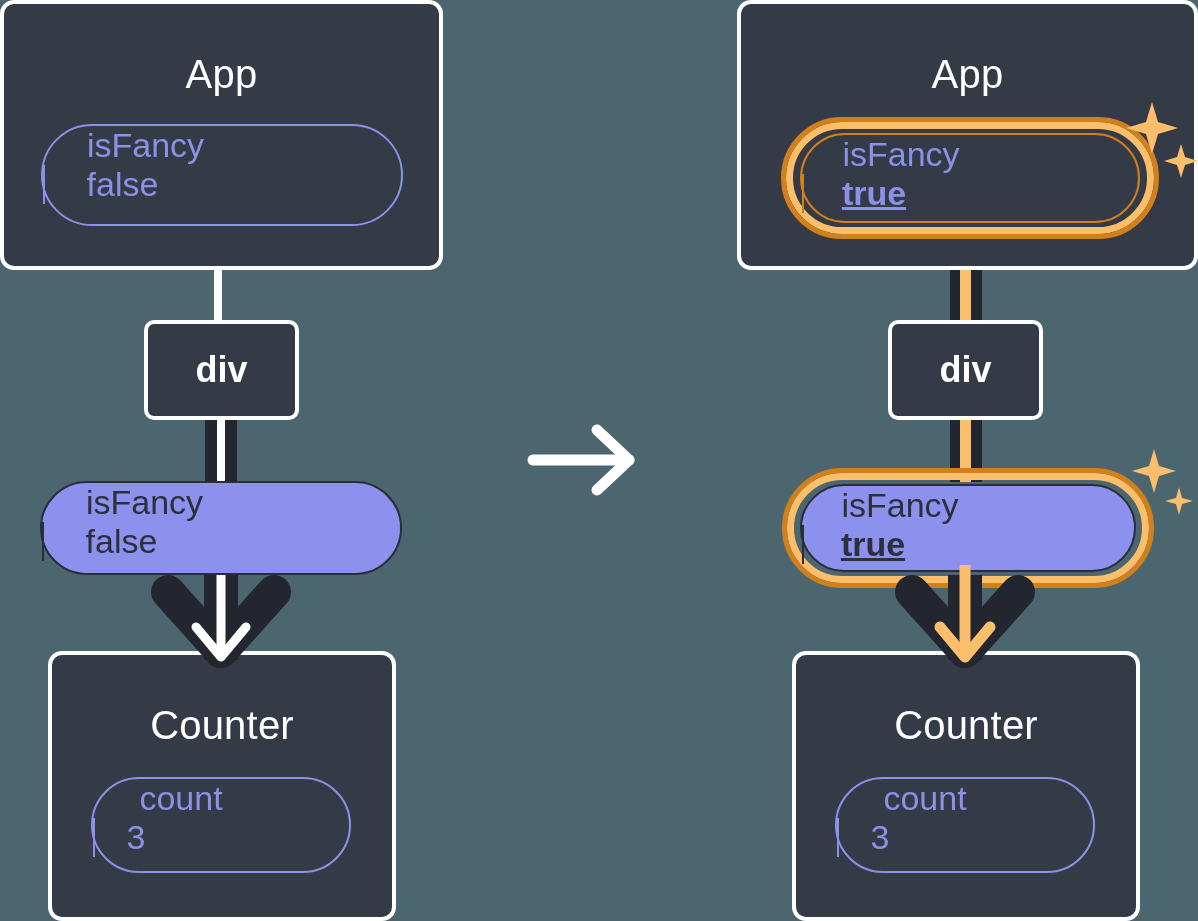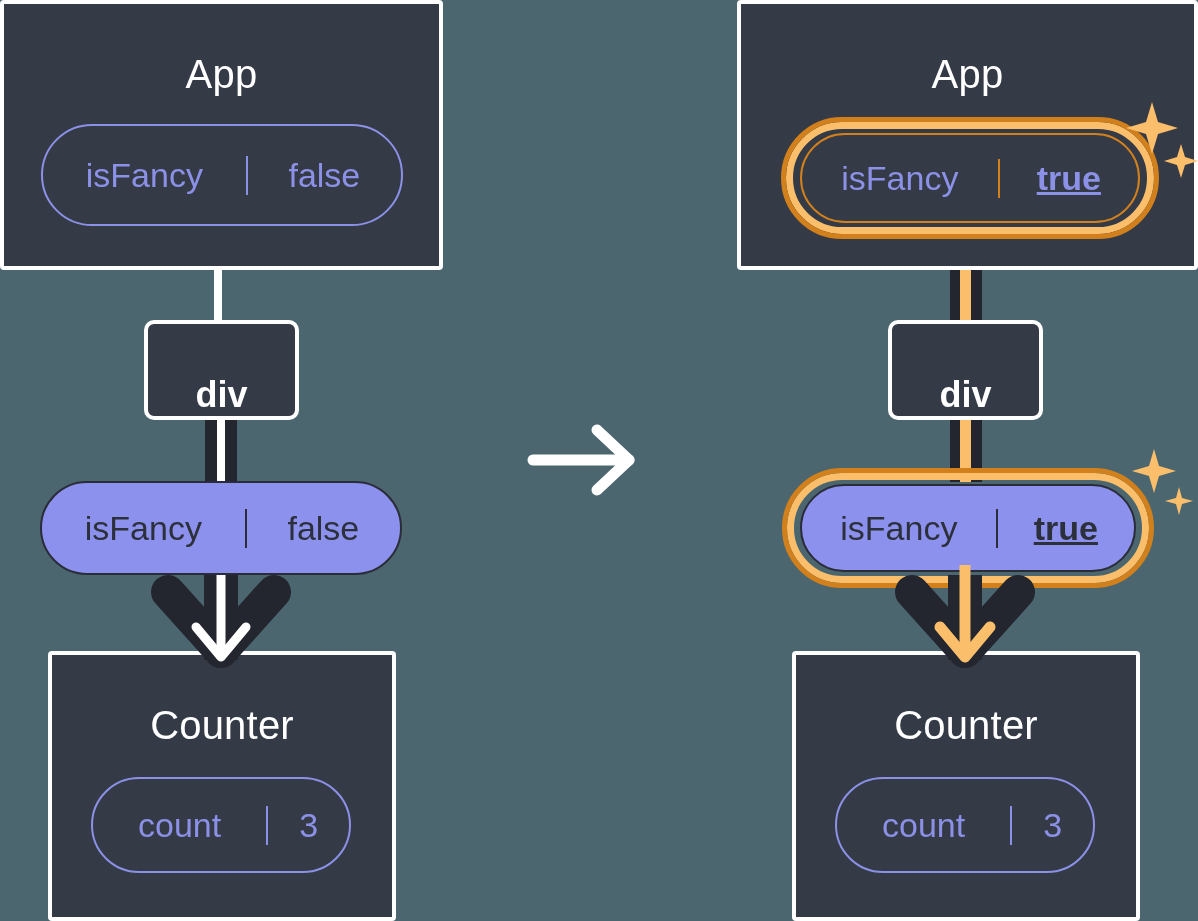--- a/index.html
+++ b/index.html
@@ -20,21 +20,21 @@
     inset: 0;
     width: 1198px;
     height: 921px;
   }
 
   
   .card {
     position: absolute;
     background: #343a46;
     border: 4px solid #ffffff;
-    border-radius: 4px;
+    border-radius: 14px;
     box-sizing: border-box;
   }
   .card-title {
     position: absolute;
     left: 0;
     right: 0;
     text-align: center;
     color: #ffffff;
     font-size: 40px;
     letter-spacing: .2px;
@@ -42,34 +42,35 @@
   }
 
   
   .node {
     position: absolute;
     background: #343a46;
     border: 4px solid #ffffff;
     border-radius: 10px;
     box-sizing: border-box;
     display: flex;
-    align-items: flex-end;
+    align-items: center;
     justify-content: center;
     color: #ffffff;
     font-size: 36px;
     font-weight: 700;
   }
 
   
   .pill {
     position: absolute;
     box-sizing: border-box;
     display: flex;
-    align-items: center;
+    align-items: flex-start;
     border-radius: 999px;
+    flex-direction: column;
   }
   .pill .seg {
     display: flex;
     align-items: center;
     justify-content: center;
     white-space: nowrap;
     box-sizing: border-box;
   }
 
   

